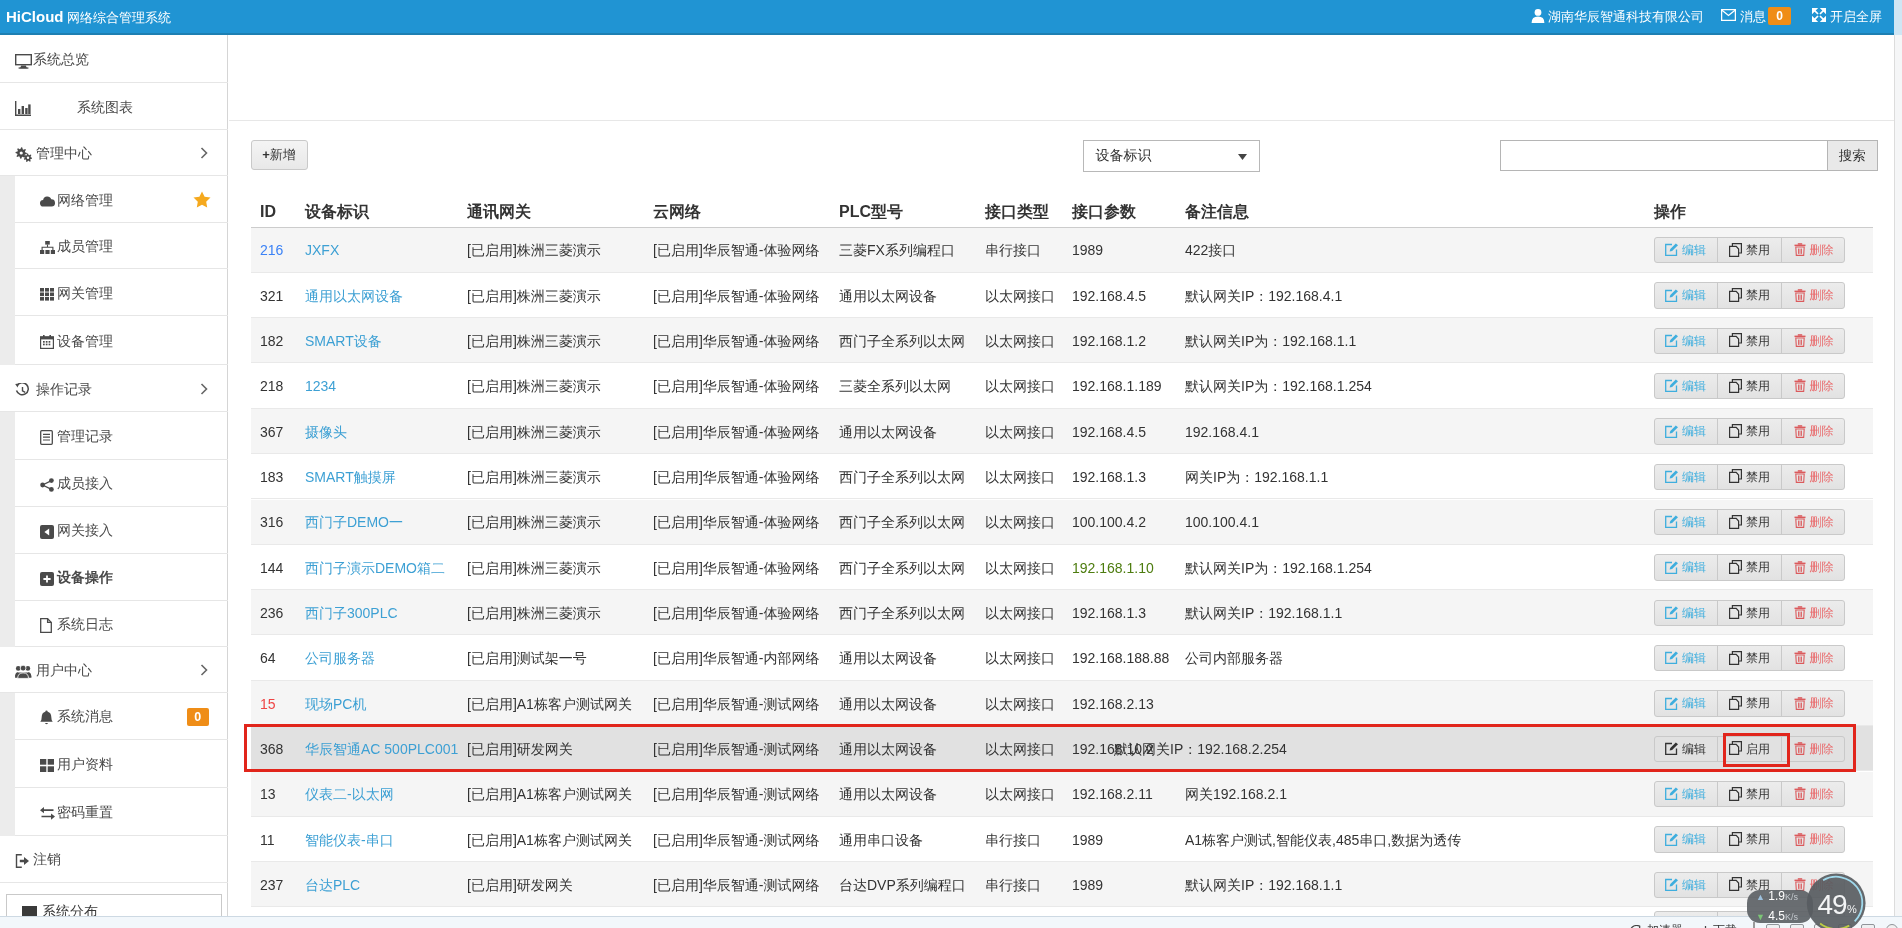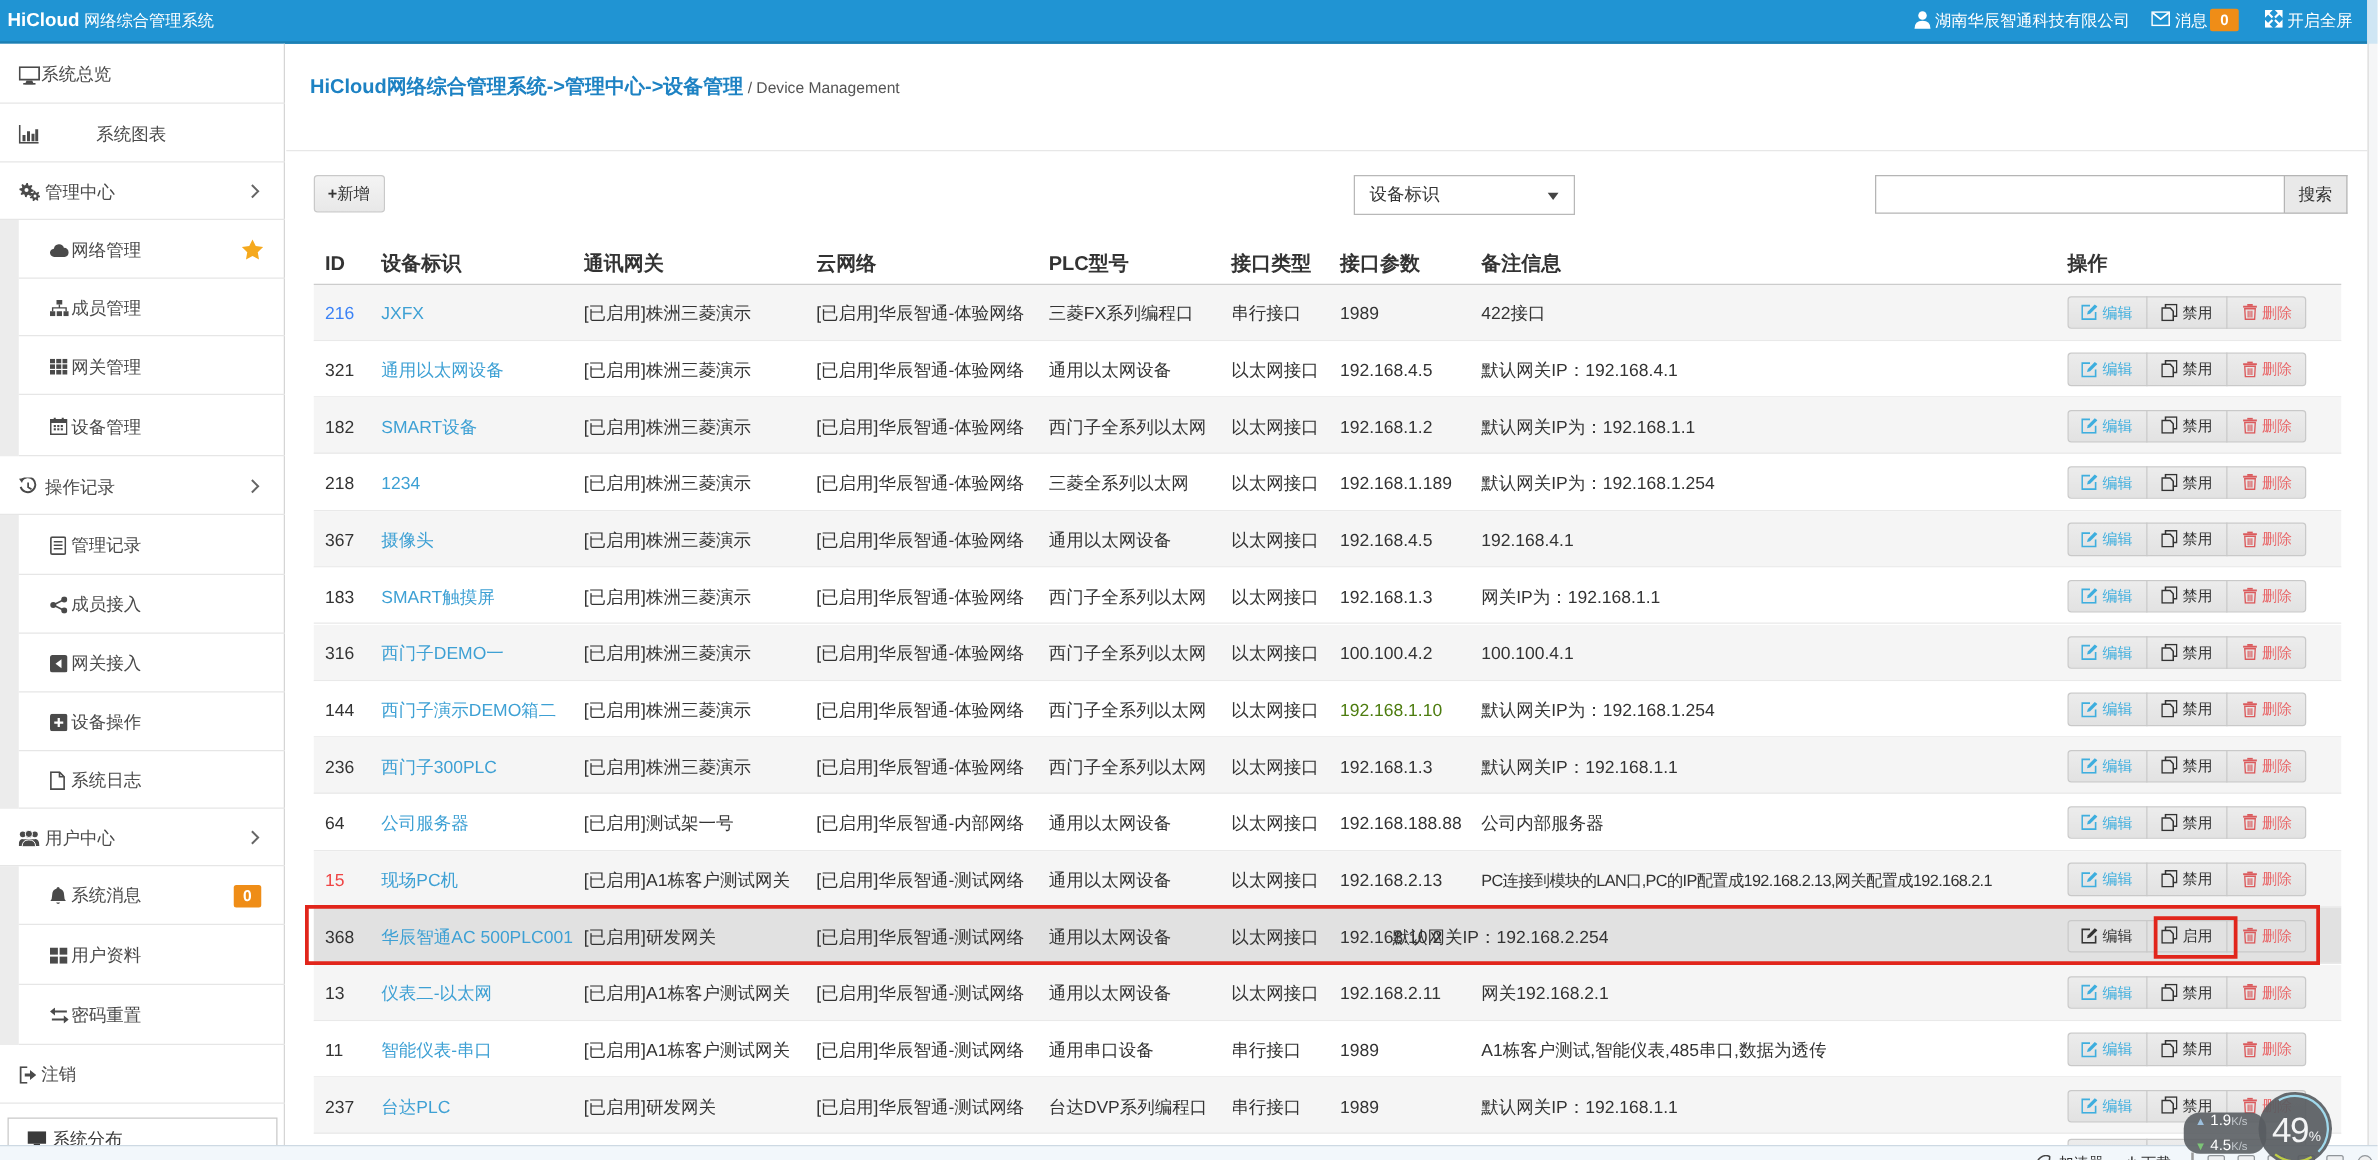--- a/index.html
+++ b/index.html
@@ -133,21 +133,21 @@
 <div class="a" style="left:40px;top:522.4px;width:18px;height:16px;"><svg width="14" height="14" viewBox="0 0 14 14">
         <rect x="0" y="0" width="14" height="14" rx="2" fill="#4a4a4a"></rect>
         <path d="M9.2 3.4 L4.4 7 L9.2 10.6 Z" fill="#fff"></path>
       </svg></div>
 <div class="a" style="left:57px;top:519.4px;height:22px;line-height:22px;font-size:14px;color:#4a4a4a;white-space:nowrap;">网关接入</div>
 <div class="a" style="left:15px;top:600.0px;width:213px;height:1px;background:#e6e6e6;"></div>
 <div class="a" style="left:40px;top:569.4px;width:18px;height:16px;"><svg width="14" height="14" viewBox="0 0 14 14">
         <rect x="0" y="0" width="14" height="14" rx="2" fill="#4a4a4a"></rect>
         <path d="M7 3.4 V10.6 M3.4 7 H10.6" stroke="#fff" stroke-width="1.8"></path>
       </svg></div>
-<div class="a" style="left:57px;top:566.4px;height:22px;line-height:22px;font-size:14px;color:#4a4a4a;white-space:nowrap;">设备操作</div>
+<div class="a" style="left:57px;top:566.4px;height:22px;line-height:22px;font-size:14px;color:#4a4a4a;white-space:nowrap;font-weight:bold;">设备操作</div>
 <div class="a" style="left:15px;top:646.0px;width:213px;height:1px;background:#e6e6e6;"></div>
 <div class="a" style="left:40px;top:616.0px;width:18px;height:16px;"><svg width="12" height="15" viewBox="0 0 12 15">
         <path d="M0.7 0.7 H7.6 L11.3 4.4 V14.3 H0.7 Z" fill="none" stroke="#4a4a4a" stroke-width="1.3"></path>
         <path d="M7.6 0.7 V4.4 H11.3" fill="none" stroke="#4a4a4a" stroke-width="1.3"></path>
       </svg></div>
 <div class="a" style="left:57px;top:613.0px;height:22px;line-height:22px;font-size:14px;color:#4a4a4a;white-space:nowrap;">系统日志</div>
 <div class="a" style="left:0px;top:691.6px;width:228px;height:1px;background:#e6e6e6;"></div>
 <div class="a" style="left:15px;top:661.8px;width:18px;height:16px;"><svg width="17" height="14" viewBox="0 0 17 14">
         <circle cx="3.2" cy="3.4" r="2.3" fill="#4a4a4a"></circle>
         <circle cx="12.9" cy="3.4" r="2.3" fill="#4a4a4a"></circle>
@@ -186,21 +186,20 @@
         <path d="M6.8 0.7 H1.5 V13.3 H6.8" fill="none" stroke="#4a4a4a" stroke-width="1.4"></path>
         <path d="M9 3 L14 7 L9 11 V8.2 H4.8 V5.8 H9 Z" fill="#4a4a4a"></path>
       </svg></div>
 <div class="a" style="left:33px;top:848.1px;height:22px;line-height:22px;font-size:14px;color:#4a4a4a;white-space:nowrap;">注销</div>
 <div class="a" style="left:5.5px;top:893.6px;width:216px;height:40px;background:#fff;border:1px solid #c9c9c9;"></div>
 <div class="a" style="left:22px;top:903px;width:16px;height:14px;"><svg width="15" height="13" viewBox="0 0 15 13">
         <rect x="0" y="0" width="15" height="10" fill="#3a3a3a"></rect>
         <rect x="5" y="10" width="5" height="2.6" fill="#3a3a3a"></rect>
       </svg></div>
 <div class="a" style="left:42px;top:900px;height:22px;line-height:22px;font-size:14px;color:#3a3a3a;">系统分布</div>
-<div class="a" style="left:248px;top:57px;height:26px;line-height:26px;white-space:nowrap;"><span style="font-size:16px;font-weight:bold;color:#1d82c3;">HiCloud网络综合管理系统-&gt;管理中心-&gt;设备管理</span><span style="font-size:12.5px;color:#555;"> / Device Management</span></div>
 <div class="a" style="left:229px;top:120px;width:1665px;height:1px;background:#e7e7e7;"></div>
 <div class="a" style="left:250.5px;top:139.5px;width:57px;height:30.5px;background:linear-gradient(#f4f4f4,#e8e8e8);border:1px solid #c9c9c9;border-radius:3px;text-align:center;line-height:28.5px;font-size:13px;color:#333;"><span style="font-weight:bold;">+</span>新增</div>
 <div class="a" style="left:1082.5px;top:140px;width:177px;height:31.5px;background:#fff;border:1px solid #b8b8b8;font-size:14px;color:#333;line-height:29.5px;padding-left:12px;">设备标识<svg class="a" style="right:12px;top:13px" width="9" height="6" viewBox="0 0 9 6">
         <path d="M0 0 L9 0 L4.5 6 Z" fill="#444"></path>
       </svg></div>
 <div class="a" style="left:1500px;top:140px;width:328px;height:31px;background:#fff;border:1px solid #b5b5b5;"></div>
 <div class="a" style="left:1828px;top:140px;width:49.5px;height:31px;background:#e9e9e9;border:1px solid #b5b5b5;border-left:none;text-align:center;line-height:29px;font-size:13.5px;color:#333;">搜索</div>
 <div class="a" style="left:251.0px;top:196px;width:1622.0px;height:31.5px;border-bottom:1px solid #ccc;"></div>
 <div class="a" style="left:260.0px;top:201px;height:22px;line-height:22px;font-size:16px;font-weight:bold;color:#333;white-space:nowrap;">ID</div>
 <div class="a" style="left:305.0px;top:201px;height:22px;line-height:22px;font-size:16px;font-weight:bold;color:#333;white-space:nowrap;">设备标识</div>
@@ -472,21 +471,20 @@
         <path d="M4.5 5.6 V10.9 M6 5.6 V10.9 M7.5 5.6 V10.9" stroke="#db5a5c" stroke-width="0.9"></path>
       </svg>删除</div>
 <div class="a" style="left:251.0px;top:680.83px;width:1622.0px;height:45.33px;background:#f5f5f5;border-bottom:1px solid #e9e9e9;"></div>
 <div class="a" style="left:260.0px;top:693.50px;height:20px;line-height:20px;font-size:14px;color:#ef4444;white-space:nowrap;">15</div>
 <div class="a" style="left:305.0px;top:693.50px;height:20px;line-height:20px;font-size:14px;color:#3da0d4;white-space:nowrap;">现场PC机</div>
 <div class="a" style="left:467.0px;top:693.50px;height:20px;line-height:20px;font-size:14px;color:#333;white-space:nowrap;">[已启用]A1栋客户测试网关</div>
 <div class="a" style="left:653.0px;top:693.50px;height:20px;line-height:20px;font-size:14px;color:#333;white-space:nowrap;">[已启用]华辰智通-测试网络</div>
 <div class="a" style="left:839.0px;top:693.50px;height:20px;line-height:20px;font-size:14px;color:#333;white-space:nowrap;">通用以太网设备</div>
 <div class="a" style="left:985.0px;top:693.50px;height:20px;line-height:20px;font-size:14px;color:#333;white-space:nowrap;">以太网接口</div>
 <div class="a" style="left:1072.0px;top:693.50px;height:20px;line-height:20px;font-size:14px;color:#333;white-space:nowrap;">192.168.2.13</div>
-<div class="a" style="left:1185.0px;top:693.50px;height:20px;line-height:20px;font-size:14px;color:#333;white-space:nowrap;"><span style="font-size:13px;letter-spacing:-0.5px;">PC连接到模块的LAN口,PC的IP配置成192.168.2.13,网关配置成192.168.2.1</span></div>
 <div class="a" style="left:1654.0px;top:690.23px;width:191px;height:26.5px;background:linear-gradient(#ececec,#e2e2e2);border:1px solid #c9c9c9;border-radius:3px;"></div>
 <div class="a" style="left:1717.0px;top:690.23px;width:1px;height:26.5px;background:#c9c9c9;"></div>
 <div class="a" style="left:1781.0px;top:690.23px;width:1px;height:26.5px;background:#c9c9c9;"></div>
 <div class="a" style="left:1654.0px;top:690.23px;width:63px;height:26.5px;text-align:center;line-height:26.5px;font-size:12px;color:#3eaede;"><svg width="13" height="13" viewBox="0 0 13 13" style="margin:-2px 4px 0 0">
         <path d="M11.5 6.5 V12.3 H0.7 V1.5 H7" fill="none" stroke="#3eaede" stroke-width="1.3"></path>
         <path d="M4.6 8.6 L5.3 6.1 L10.8 0.6 L13 2.2 L7.1 7.9 Z" fill="#3eaede"></path>
       </svg>编辑</div>
 <div class="a" style="left:1718.0px;top:690.23px;width:63px;height:26.5px;text-align:center;line-height:26.5px;font-size:12px;color:#333;"><svg width="13" height="14" viewBox="0 0 13 14" style="margin:-2px 4px 0 0">
         <path d="M3.4 3.2 V0.6 H12.4 V10 H9.6" fill="none" stroke="#333" stroke-width="1.2"></path>
         <path d="M0.6 3.4 H7.2 L9.6 6 V13.4 H0.6 Z" fill="none" stroke="#333" stroke-width="1.2"></path>

